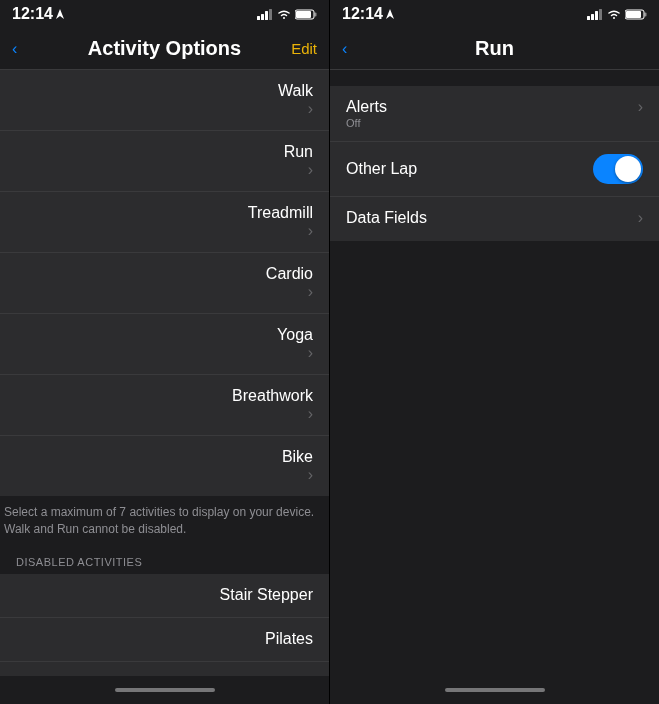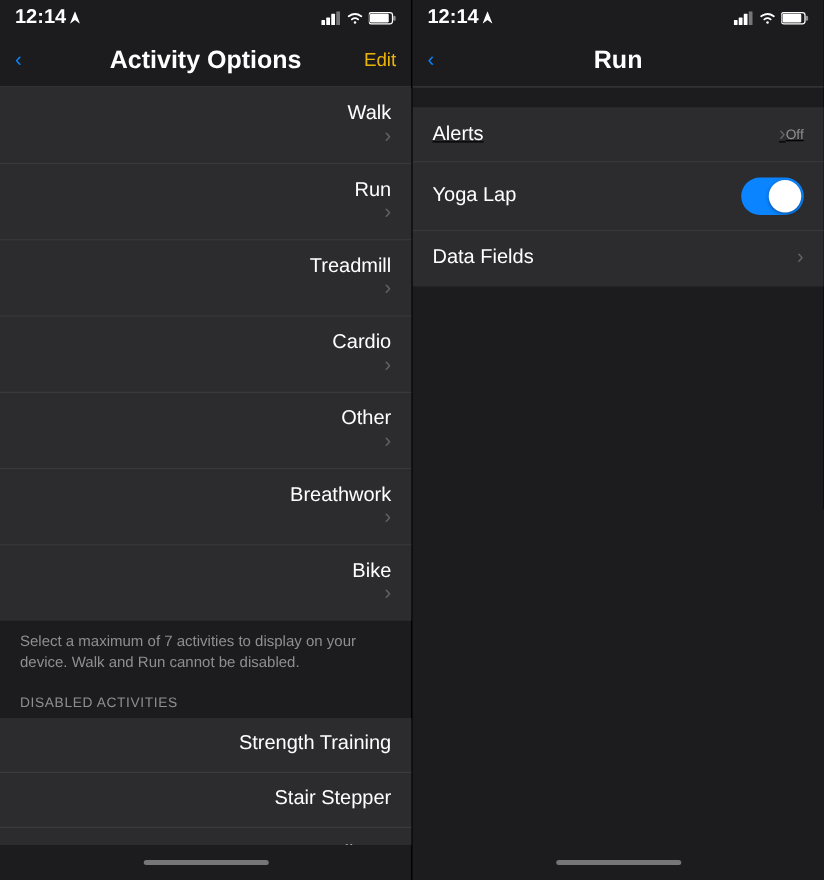--- a/index.html
+++ b/index.html
@@ -122,21 +122,21 @@
       color: #fff;
       font-size: 16px;
     }
     .list-item-chevron {
       color: #636366;
       font-size: 16px;
     }
 
     
     .footer-note {
-      padding: 8px 16px 4px;
+      padding: 8px 4px 4px;
       font-size: 12px;
       color: #8e8e93;
       line-height: 1.4;
     }
 
     
     .home-indicator {
       height: 28px;
       display: flex;
       align-items: center;
@@ -258,40 +258,37 @@
       </div>
       <div class="list-item">
         <span class="list-item-label">Treadmill</span>
         <span class="list-item-chevron">›</span>
       </div>
       <div class="list-item">
         <span class="list-item-label">Cardio</span>
         <span class="list-item-chevron">›</span>
       </div>
       <div class="list-item">
-        <span class="list-item-label">Other</span>
+        <span class="list-item-label">Yoga</span>
         <span class="list-item-chevron">›</span>
       </div>
       <div class="list-item">
         <span class="list-item-label">Breathwork</span>
         <span class="list-item-chevron">›</span>
       </div>
       <div class="list-item">
         <span class="list-item-label">Bike</span>
         <span class="list-item-chevron">›</span>
       </div>
     </div>
 
     <div class="footer-note">Select a maximum of 7 activities to display on your device. Walk and Run cannot be disabled.</div>
 
     <div class="section-header">DISABLED ACTIVITIES</div>
     <div class="list-group">
-      <div class="list-item">
-        <span class="list-item-label">Strength Training</span>
-      </div>
       <div class="list-item">
         <span class="list-item-label">Stair Stepper</span>
       </div>
       <div class="list-item">
         <span class="list-item-label">Pilates</span>
       </div>
       <div class="list-item">
         
       </div>
 
@@ -340,31 +337,31 @@
       <span>‹</span>
     </div>
     <div class="nav-title">Run</div>
     <div style="width:30px"></div>
   </div>
 
   <div class="scroll-content">
 
     <div class="list-group" style="margin-top:16px;">
 
-      <div class="list-item" style="flex-direction:row; align-items:center;text-decoration:underline;">
+      <div class="list-item" style="flex-direction:column; align-items:flex-start;">
         <div class="list-item-row">
           <span class="list-item-label">Alerts</span>
           <span class="list-item-chevron">›</span>
         </div>
         <span class="list-item-sublabel">Off</span>
       </div>
 
       <div class="list-item" style="flex-direction:column; align-items:flex-start; padding:12px 16px;">
         <div class="list-item-row">
-          <span class="list-item-label">Yoga Lap</span>
+          <span class="list-item-label">Other Lap</span>
           <div class="toggle">
             <div class="toggle-knob"></div>
           </div>
         </div>
       </div>
 
       <div class="list-item" style="flex-direction:row;">
         <span class="list-item-label">Data Fields</span>
         <span class="list-item-chevron">›</span>
       </div>

